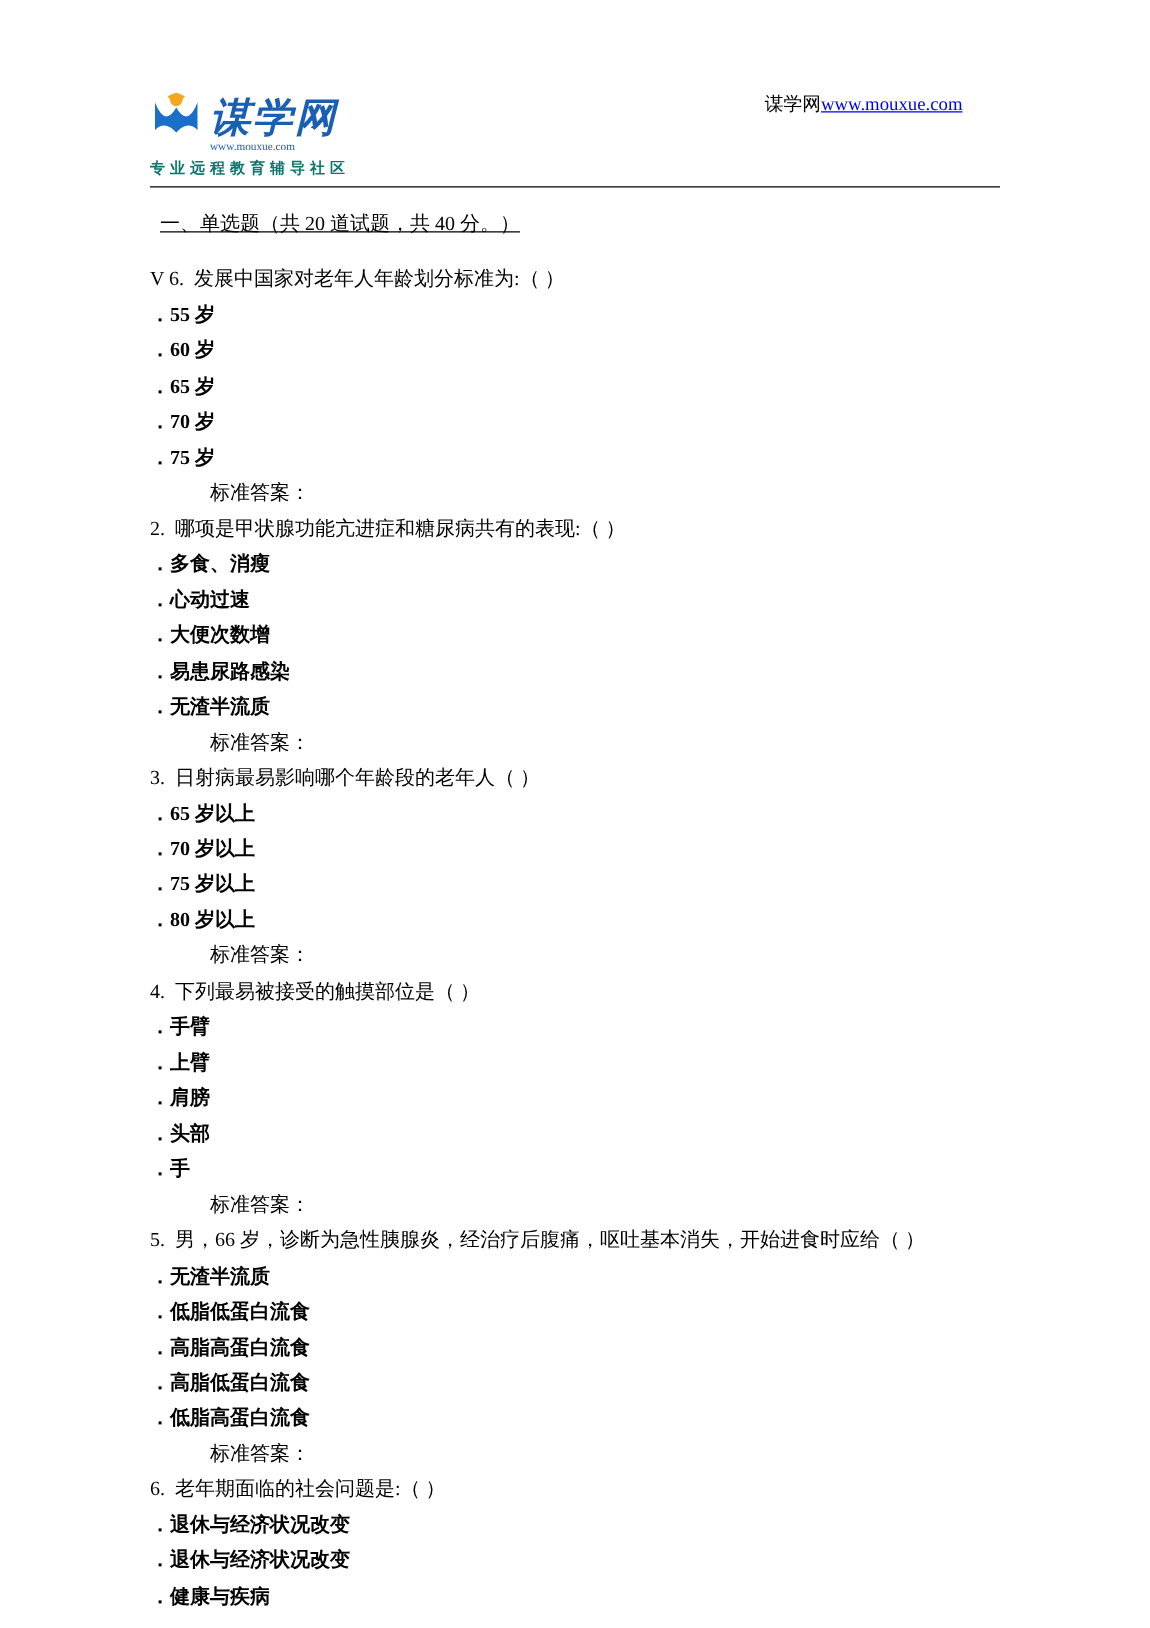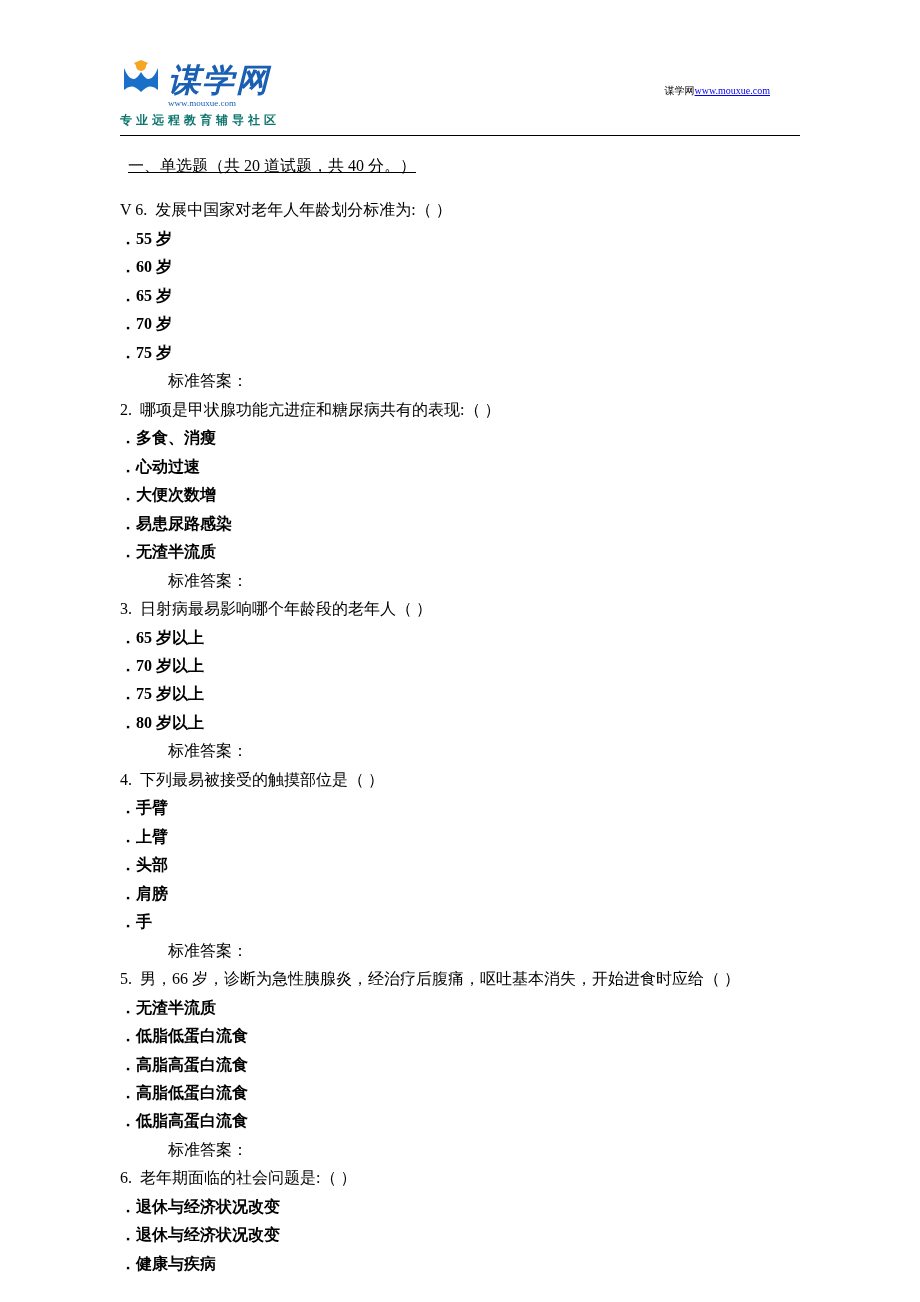--- a/index.html
+++ b/index.html
@@ -13,23 +13,24 @@
   .page {
     width: 920px;
     min-height: 1302px;
     margin: 0 auto;
     padding: 60px 120px 80px 120px;
     box-sizing: border-box;
     position: relative;
   }
   .header {
     display: flex;
-    align-items: center;
+    align-items: flex-start;
     justify-content: space-between;
     margin-bottom: 6px;
+    margin-top: 14px;
   }
   .logo-block {
     display: flex;
     flex-direction: column;
     align-items: flex-start;
   }
   .logo-top {
     display: flex;
     align-items: center;
     gap: 6px;
@@ -56,21 +57,21 @@
   }
   .logo-tagline {
     font-family: "SimHei", sans-serif;
     font-size: 12px;
     letter-spacing: 4px;
     color: #0f766e;
     font-weight: bold;
     margin-top: 4px;
   }
   .header-right {
-    font-size: 10px;
+    font-size: 15px;
     padding-bottom: 8px;
     padding-right: 30px;
   }
   .header-right a {
     color: #0000ee;
     text-decoration: underline;
   }
   .hr-line {
     border: none;
     border-top: 1.5px solid #000;
@@ -145,22 +146,22 @@
     <p class="q-stem"><span>3.</span>&nbsp;&nbsp;<span>日射病最易影响哪个年龄段的老年人（ ）</span></p>
     <p class="opt">．65 岁以上</p>
     <p class="opt">．70 岁以上</p>
     <p class="opt">．75 岁以上</p>
     <p class="opt">．80 岁以上</p>
     <p class="ans">标准答案：</p>
 
     <p class="q-stem"><span>4.</span>&nbsp;&nbsp;<span>下列最易被接受的触摸部位是（ ）</span></p>
     <p class="opt">．手臂</p>
     <p class="opt">．上臂</p>
+    <p class="opt">．肩膀</p>
     <p class="opt">．头部</p>
-    <p class="opt">．肩膀</p>
     <p class="opt">．手</p>
     <p class="ans">标准答案：</p>
 
     <p class="q-stem"><span>5.</span>&nbsp;&nbsp;<span>男，66 岁，诊断为急性胰腺炎，经治疗后腹痛，呕吐基本消失，开始进食时应给（ ）</span></p>
     <p class="opt">．无渣半流质</p>
     <p class="opt">．低脂低蛋白流食</p>
     <p class="opt">．高脂高蛋白流食</p>
     <p class="opt">．高脂低蛋白流食</p>
     <p class="opt">．低脂高蛋白流食</p>
     <p class="ans">标准答案：</p>

